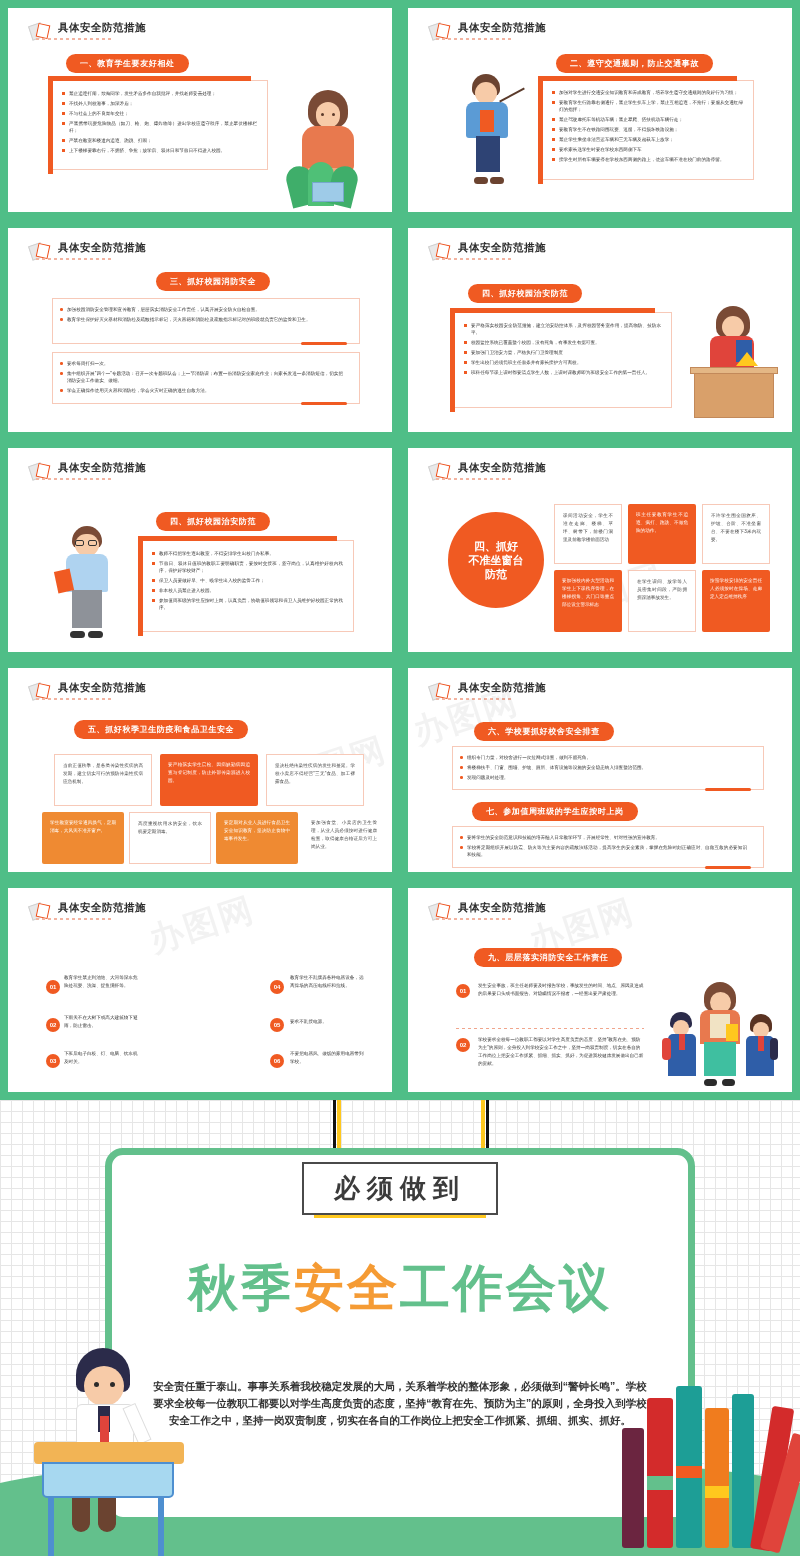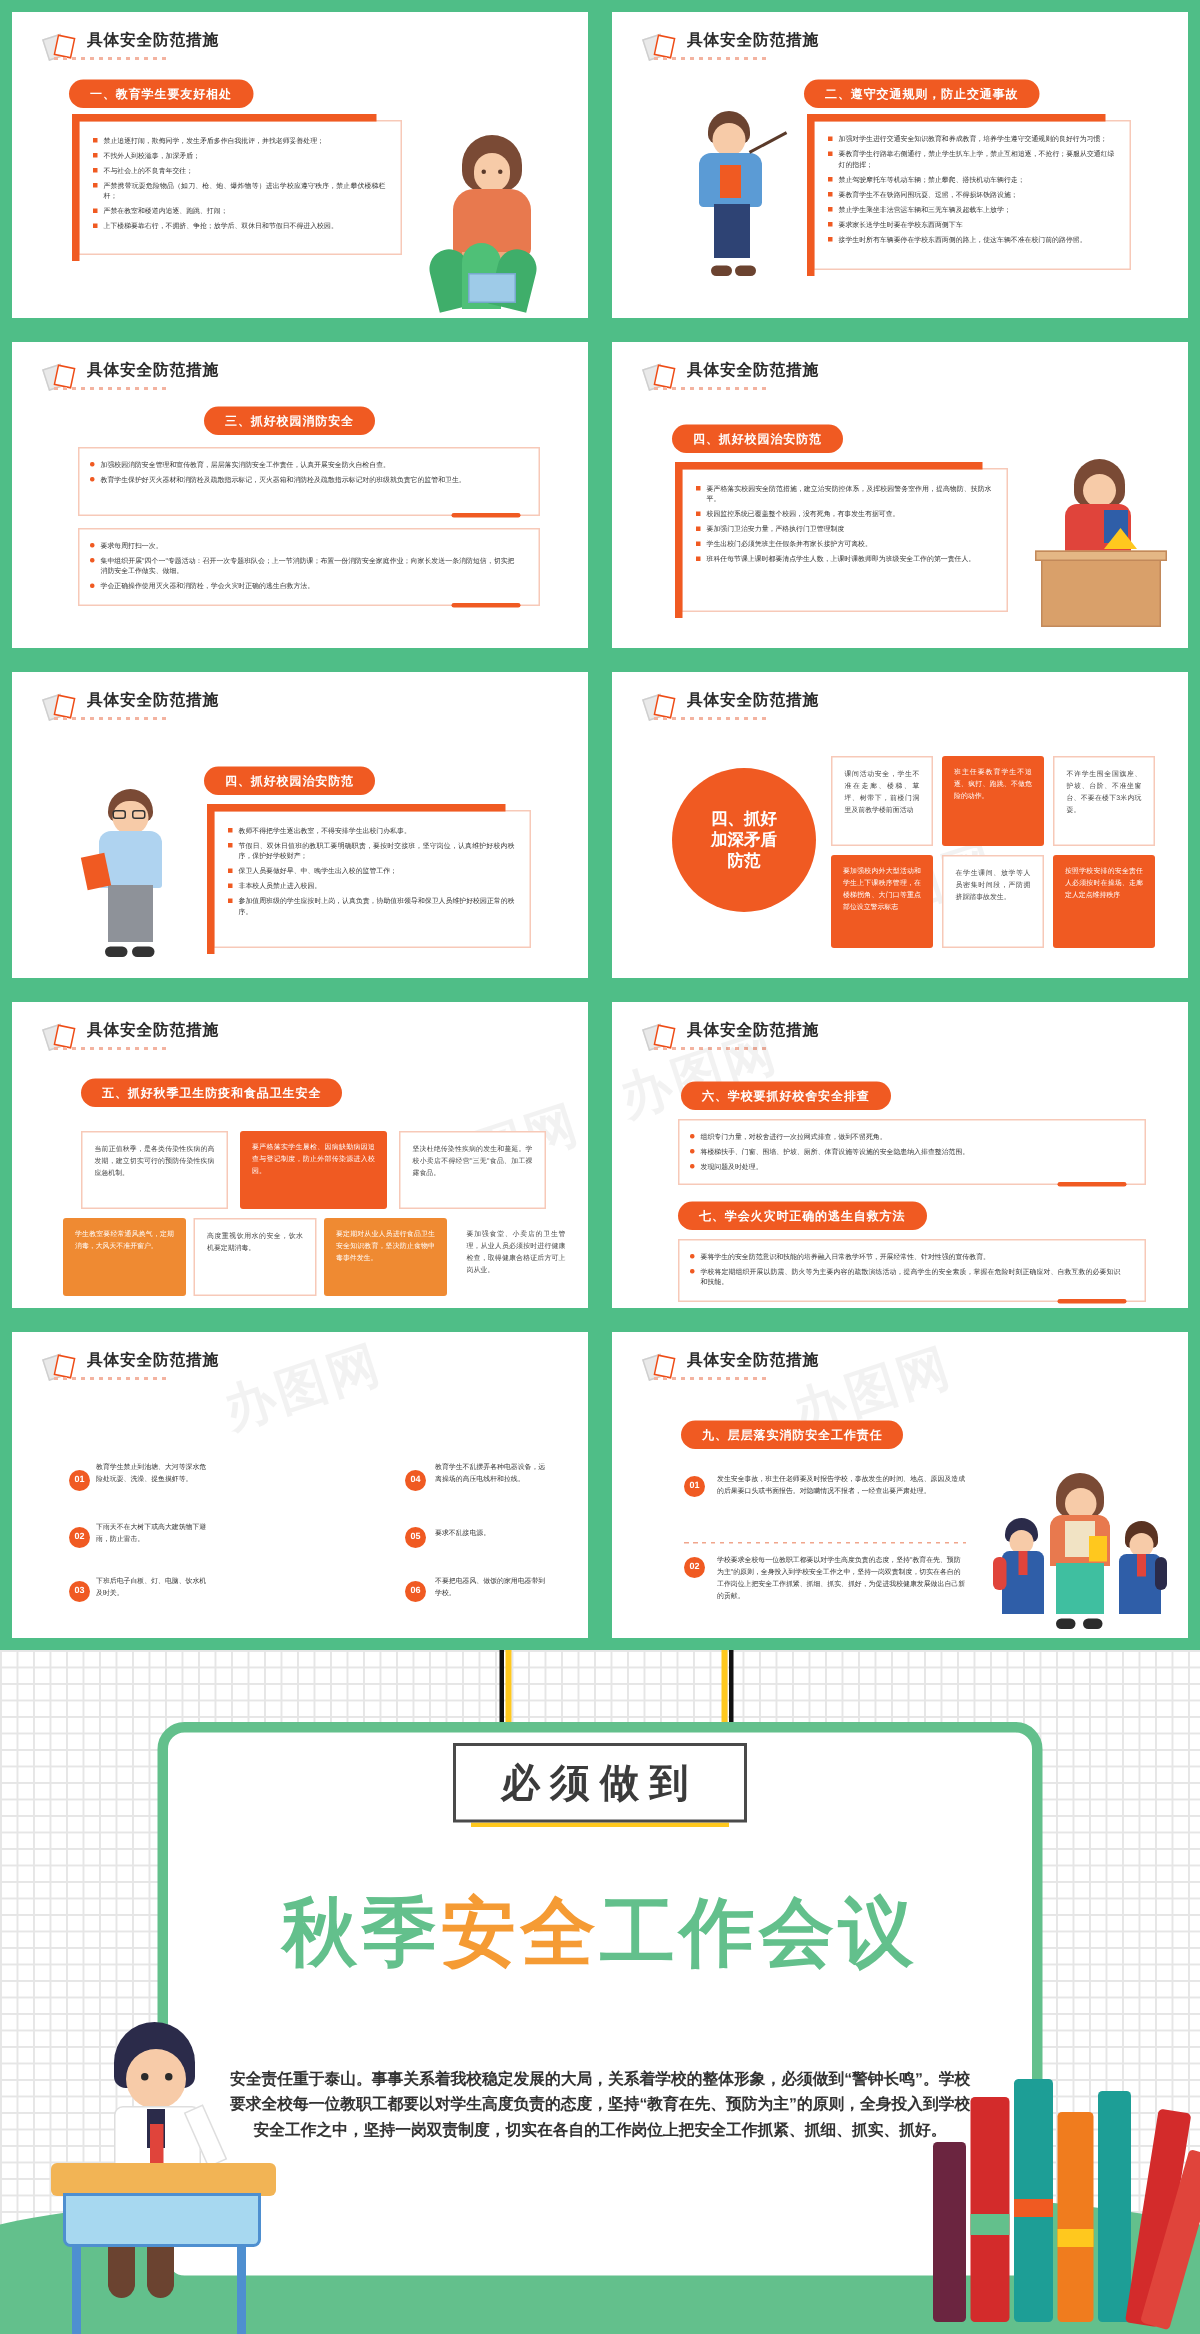--- a/index.html
+++ b/index.html
@@ -45,21 +45,21 @@
   .sl-title { font-size:10.5px; font-weight:bold; color:#2b2b2b; letter-spacing:.5px; line-height:13px;}
   .sl-underline { position:absolute; left:28px; top:30px; width:78px; height:2px;
       background:repeating-linear-gradient(to right,#f3b3a0 0 3px,transparent 3px 6px); }
 
   
   .pill {
     display:inline-block; background:#F05A22; color:#fff;
     border-radius:11px; font-size:8px; font-weight:bold;
     padding:4px 14px; letter-spacing:.6px; white-space:nowrap;
   }
-  .pill-wrap{ position:absolute; }
+  .pill-wrap{ position:absolute;margin-left:20px; }
 
   
   .card-bar {
     position:absolute; background:#fff;
     border:1px solid #f7c9b8;
   }
   .card-bar::before{
     content:""; position:absolute; left:-5px; top:-5px;
     width:5px; bottom:-5px; background:#F05A22;
   }
@@ -367,21 +367,21 @@
           <span class="book-ico">
               <i class="b1"></i>
               <i class="b2"></i>
             </span>
           <span class="sl-title">具体安全防范措施</span>
         </div>
         <div class="sl-underline"></div>
         <div class="wm" style="left:150px;top:120px;">办图网</div>
 
         <div class="circle-badge" style="left:40px;top:64px;width:96px;height:96px;white-space:pre-line;">四、抓好
-加深矛盾
+不准坐窗台
 防范</div>
 
         <div class="bx w" style="left:146px;top:56px;width:68px;height:60px;">课间活动安全，学生不准在走廊、楼梯、草坪、树带下，前楼门洞里及前教学楼前面活动</div>
         <div class="bx o" style="left:220px;top:56px;width:68px;height:60px;">班主任要教育学生不追逐、疯打、跑跳、不做危险的动作。</div>
         <div class="bx w" style="left:294px;top:56px;width:68px;height:60px;">不许学生围全国旗座、护坡、台阶、不准坐窗台、不要在楼下3米内玩耍。</div>
         <div class="bx o" style="left:146px;top:122px;width:68px;height:62px;">要加强校内外大型活动和学生上下课秩序管理，在楼梯拐角、大门口等重点部位设立警示标志</div>
         <div class="bx w" style="left:220px;top:122px;width:68px;height:62px;">在学生课间、放学等人员密集时间段，严防拥挤踩踏事故发生。</div>
         <div class="bx o" style="left:294px;top:122px;width:68px;height:62px;">按照学校安排的安全责任人必须按时在操场、走廊定人定点维持秩序</div>
       </div>
     </div>
@@ -430,21 +430,21 @@
         <div class="card-plain" style="left:44px;top:78px;width:312px;height:44px;">
           <ul class="bl dot" style="padding:7px 16px 0 6px;">
             <li>组织专门力量，对校舍进行一次拉网式排查，做到不留死角。</li>
             <li>将楼梯扶手、门窗、围墙、护坡、厕所、体育设施等设施的安全隐患纳入排查整治范围。</li>
             <li>发现问题及时处理。</li>
           </ul>
           <span class="tick"></span>
         </div>
 
         <div class="pill-wrap" style="left:44px;top:132px;">
-          <span class="pill">七、学会火灾时正确的逃生自救方法</span>
+          <span class="pill">七、参加值周班级的学生应按时上岗</span>
         </div>
         <div class="card-plain" style="left:44px;top:158px;width:312px;height:42px;">
           <ul class="bl dot" style="padding:7px 16px 0 6px;">
             <li>要将学生的安全防范意识和技能的培养融入日常教学环节，开展经常性、针对性强的宣传教育。</li>
             <li>学校将定期组织开展以防震、防火等为主要内容的疏散演练活动，提高学生的安全素质，掌握在危险时刻正确应对、自救互救的必要知识和技能。</li>
           </ul>
           <span class="tick"></span>
         </div>
       </div>
     </div>

